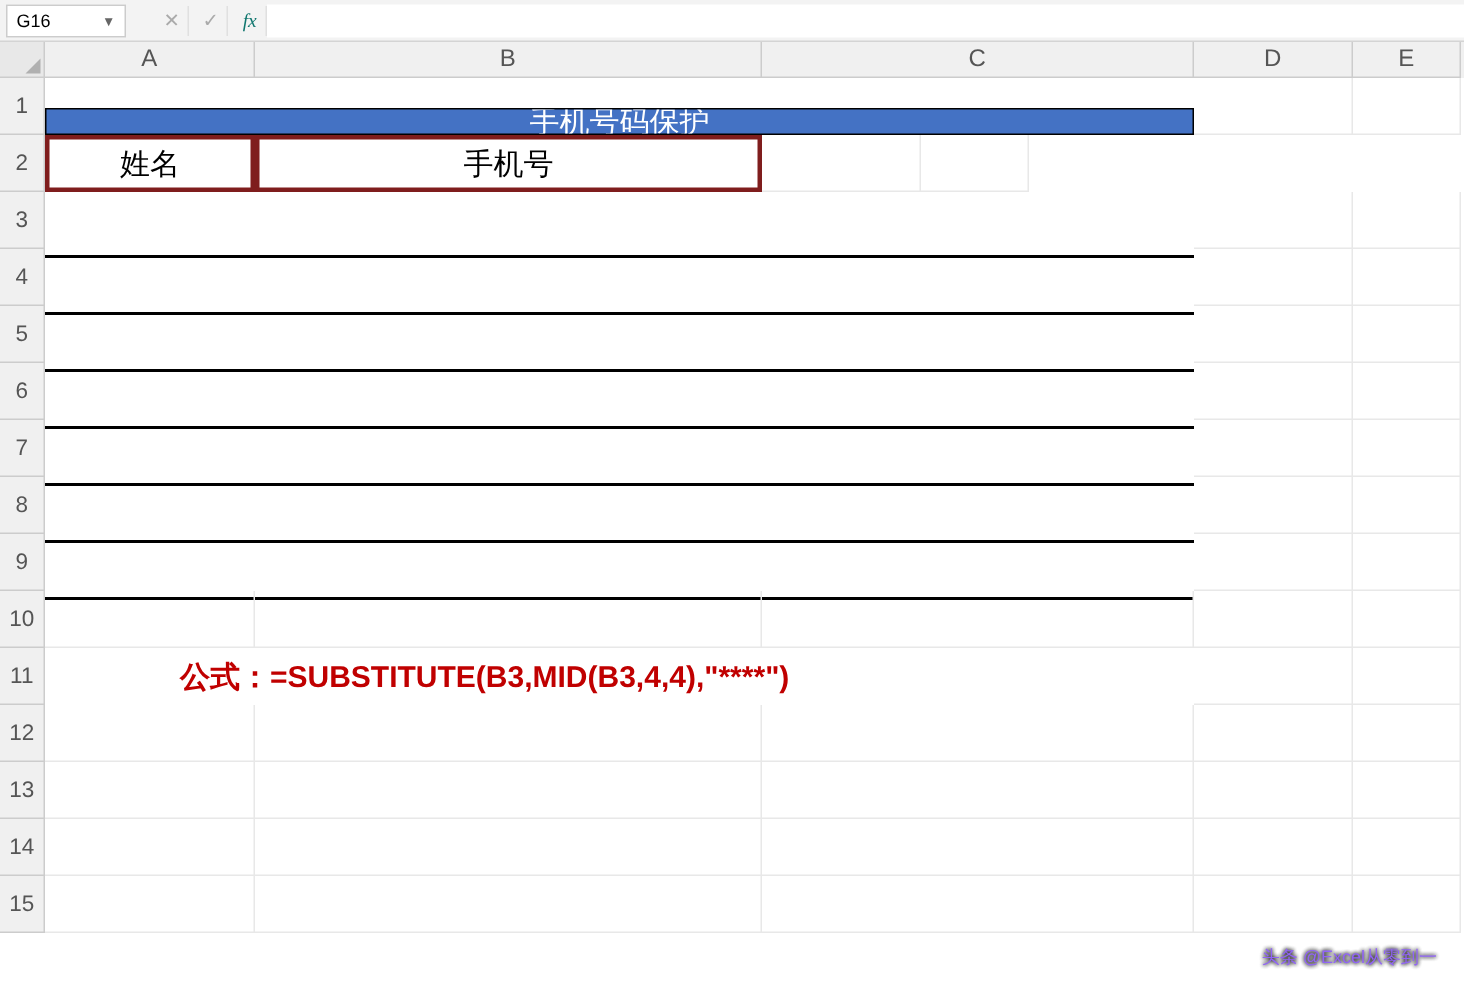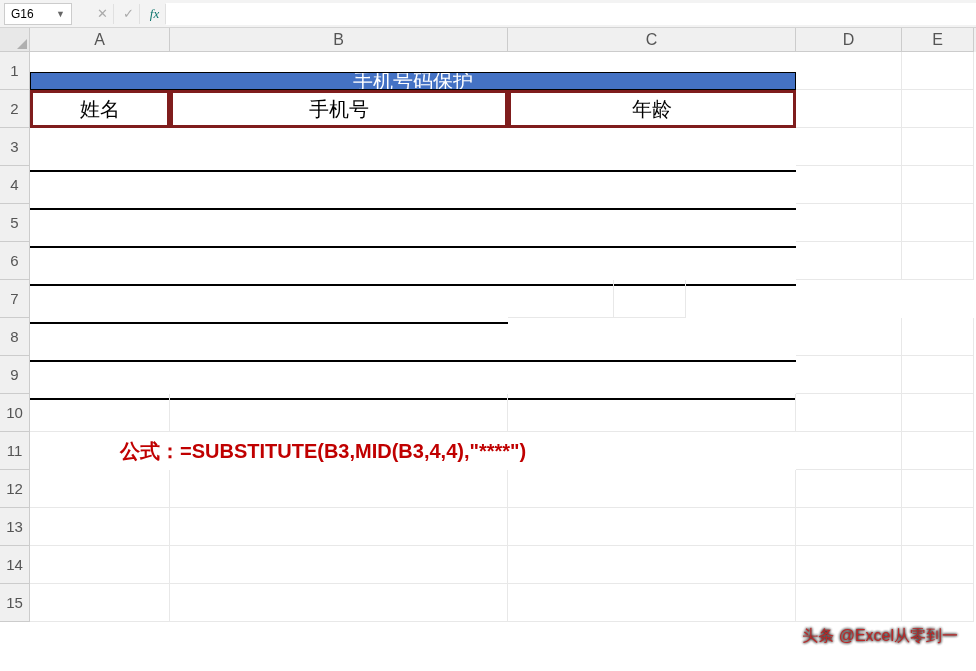--- a/index.html
+++ b/index.html
@@ -13,21 +13,21 @@
       position: relative;
     }
     .namebox-bar {
       display: flex;
       align-items: center;
       height: 28px;
       background: #f3f3f3;
       border-bottom: 1px solid #d4d4d4;
     }
     .name-box {
-      width: 68px;
+      width: 80px;
       height: 22px;
       background: #fff;
       border: 1px solid #ccc;
       margin-left: 4px;
       padding: 2px 6px;
       font-size: 12px;
       display: flex;
       align-items: center;
       justify-content: space-between;
     }
@@ -145,22 +145,22 @@
       font-weight: bold;
       font-size: 20px;
       justify-content: flex-start;
       padding-left: 90px;
       border: none;
     }
     .watermark {
       position: absolute;
       right: 18px;
       bottom: 24px;
-      color: #b91c1c;
-      font-size: 16px;
+      color: #8b5cf6;
+      font-size: 12px;
       font-weight: 500;
       text-shadow: 0 0 3px #000, 0 0 3px #000;
       opacity: 0.95;
       pointer-events: none;
     }
   </style>
 </head>
 <body>
 
 <div class="namebox-bar">
@@ -192,21 +192,20 @@
       <div class="row-h">1</div>
       <div class="cell title-cell" style="width:766px">手机号码保护</div>
       <div class="cell empty-cell col-D"></div>
       <div class="cell empty-cell col-E"></div>
     </div>
 
     <div class="row">
       <div class="row-h">2</div>
       <div class="cell header-cell col-A">姓名</div>
       <div class="cell header-cell col-B">手机号</div>
-      <div class="cell header-cell col-C">年龄</div>
       <div class="cell empty-cell col-D"></div>
       <div class="cell empty-cell col-E"></div>
     </div>
 
     <div class="row">
       <div class="row-h">3</div>
       <div class="cell data-cell col-A">鲁班</div>
       <div class="cell data-cell col-B">12691314963</div>
       <div class="cell data-cell col-C">126****4963</div>
       <div class="cell empty-cell col-D"></div>
@@ -233,20 +232,21 @@
       <div class="cell data-cell col-A">武则天</div>
       <div class="cell data-cell col-B">12464101887</div>
       <div class="cell data-cell col-C">124****1887</div>
       <div class="cell empty-cell col-D"></div>
       <div class="cell empty-cell col-E"></div>
     </div>
     <div class="row">
       <div class="row-h">7</div>
       <div class="cell data-cell col-A">宫本武藏</div>
       <div class="cell data-cell col-B">12863809611</div>
+      <div class="cell data-cell col-C">128****9611</div>
       <div class="cell empty-cell col-D"></div>
       <div class="cell empty-cell col-E"></div>
     </div>
     <div class="row">
       <div class="row-h">8</div>
       <div class="cell data-cell col-A">嫦娥</div>
       <div class="cell data-cell col-B">12946609365</div>
       <div class="cell data-cell col-C">129****9365</div>
       <div class="cell empty-cell col-D"></div>
       <div class="cell empty-cell col-E"></div>

